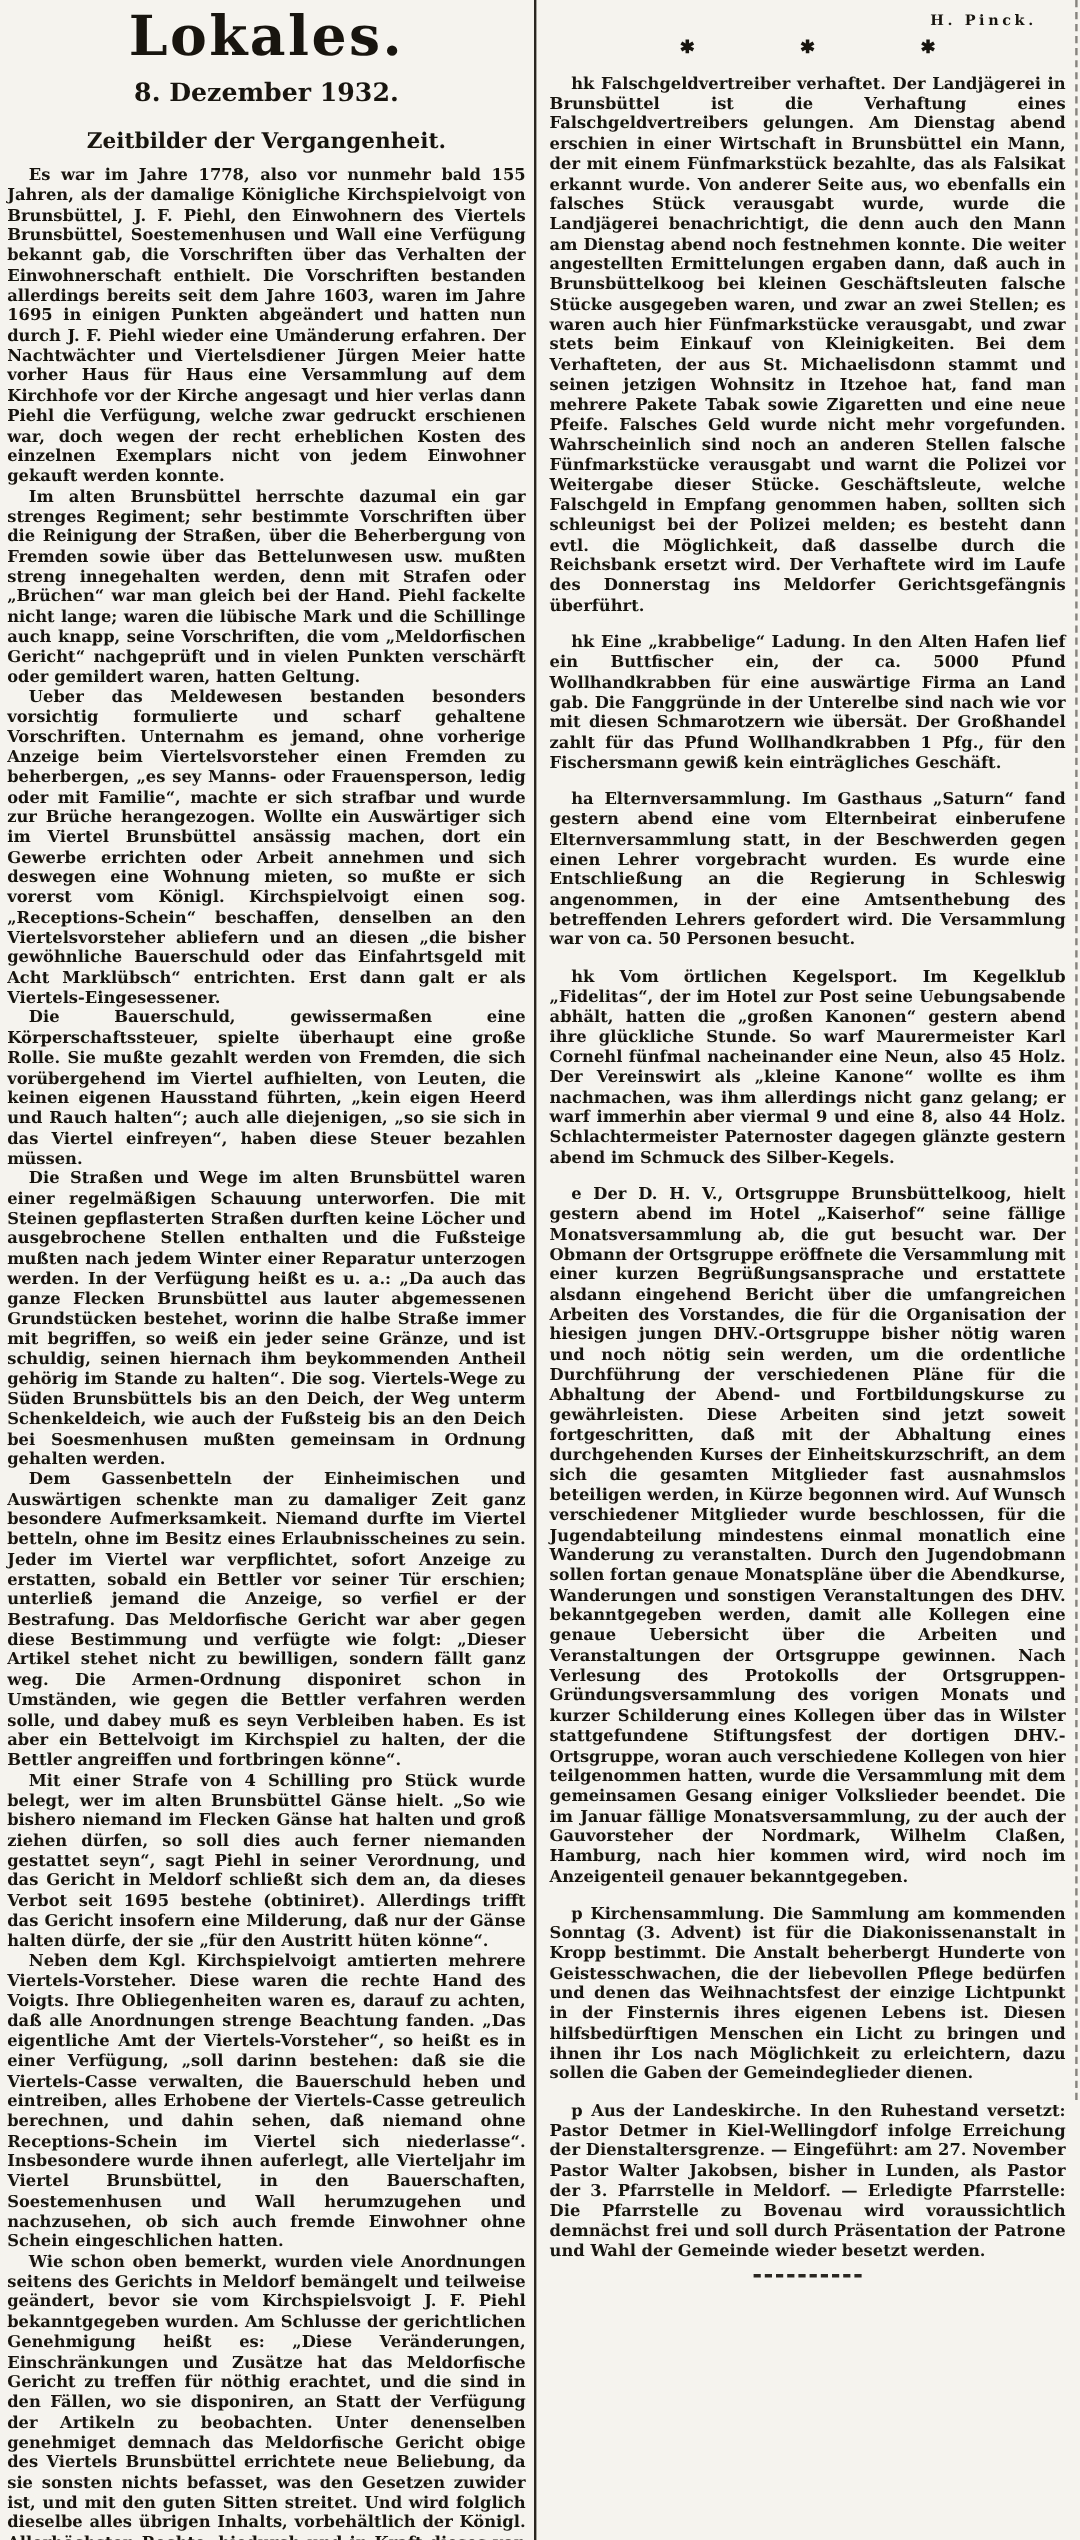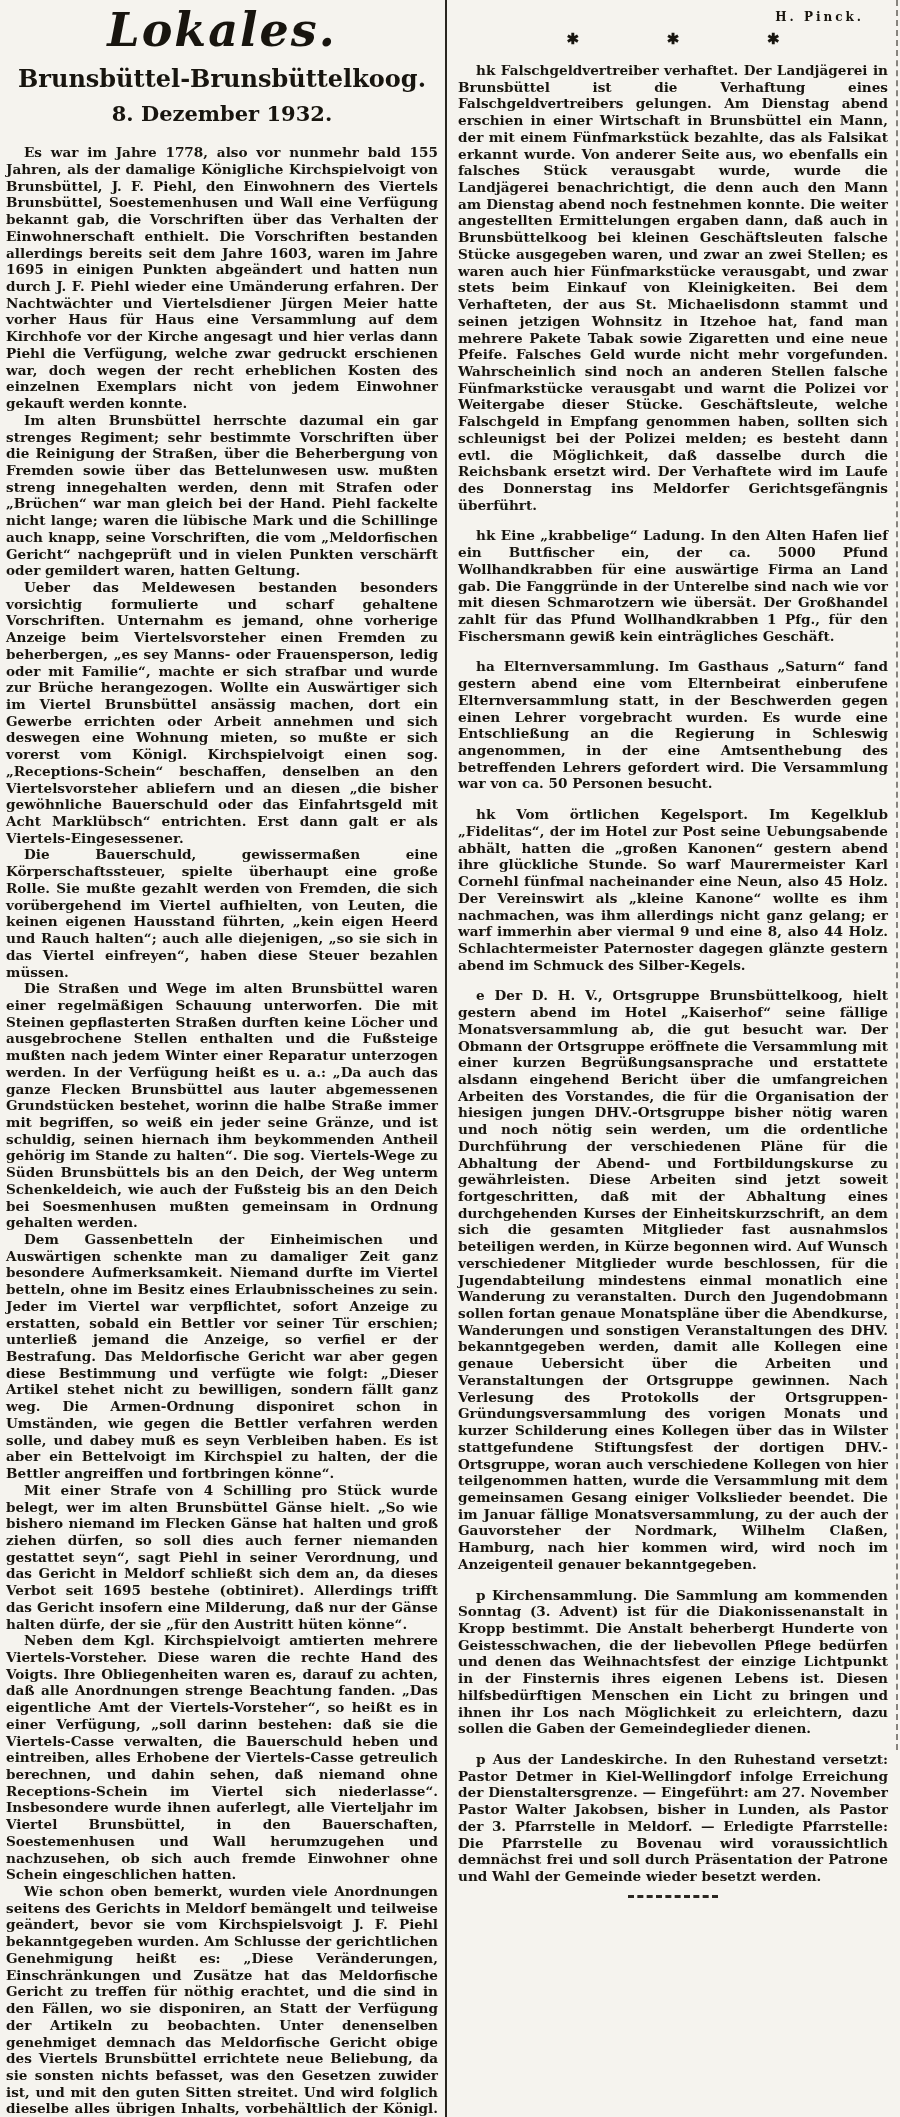--- a/index.html
+++ b/index.html
@@ -45,21 +45,20 @@
   .column.right { left: 458px; width: 430px; padding-top: 6px; }
 
   
   .masthead { text-align: center; }
   .section-title {
     font-size: 46px;
     font-weight: 900;
     letter-spacing: 2px;
     margin: 6px 0 10px 0;
     line-height: 1.05;
-    font-style: italic;
   }
   .subsection-title {
     font-size: 24px;
     font-weight: 900;
     margin: 2px 0 8px 0;
   }
   .masthead-date {
     font-size: 21px;
     font-weight: 700;
     margin: 0 0 18px 0;
@@ -118,22 +117,22 @@
 <body>
 
 <div class="sheet">
 
   <div class="col-rule"></div>
   <div class="edge-rule"></div>
 
   <div class="column left">
     <div class="masthead">
       <h1 class="section-title">Lokales.</h1>
-      <h2 class="subsection-title">Brunsbüttel-Brunsbüttelkoog.</h2>
       <div class="masthead-date">8. Dezember 1932.</div>
+      <div class="subheadline">Zeitbilder der Vergangenheit.</div>
     </div>
     <div>
         <p class="body-para">Es war im Jahre 1778, also vor nunmehr bald 155 Jahren, als der damalige Königliche Kirchspielvoigt von Brunsbüttel, J. F. Piehl, den Einwohnern des Viertels Brunsbüttel, Soestemenhusen und Wall eine Verfügung bekannt gab, die Vorschriften über das Verhalten der Einwohnerschaft enthielt. Die Vorschriften bestanden allerdings bereits seit dem Jahre 1603, waren im Jahre 1695 in einigen Punkten abgeändert und hatten nun durch J. F. Piehl wieder eine Umänderung erfahren. Der Nachtwächter und Viertelsdiener Jürgen Meier hatte vorher Haus für Haus eine Versammlung auf dem Kirchhofe vor der Kirche angesagt und hier verlas dann Piehl die Verfügung, welche zwar gedruckt erschienen war, doch wegen der recht erheblichen Kosten des einzelnen Exemplars nicht von jedem Einwohner gekauft werden konnte.</p>
         <p class="body-para">Im alten Brunsbüttel herrschte dazumal ein gar strenges Regiment; sehr bestimmte Vorschriften über die Reinigung der Straßen, über die Beherbergung von Fremden sowie über das Bettelunwesen usw. mußten streng innegehalten werden, denn mit Strafen oder „Brüchen“ war man gleich bei der Hand. Piehl fackelte nicht lange; waren die lübische Mark und die Schillinge auch knapp, seine Vorschriften, die vom „Meldorfischen Gericht“ nachgeprüft und in vielen Punkten verschärft oder gemildert waren, hatten Geltung.</p>
         <p class="body-para">Ueber das Meldewesen bestanden besonders vorsichtig formulierte und scharf gehaltene Vorschriften. Unternahm es jemand, ohne vorherige Anzeige beim Viertelsvorsteher einen Fremden zu beherbergen, „es sey Manns- oder Frauensperson, ledig oder mit Familie“, machte er sich strafbar und wurde zur Brüche herangezogen. Wollte ein Auswärtiger sich im Viertel Brunsbüttel ansässig machen, dort ein Gewerbe errichten oder Arbeit annehmen und sich deswegen eine Wohnung mieten, so mußte er sich vorerst vom Königl. Kirchspielvoigt einen sog. „Receptions-Schein“ beschaffen, denselben an den Viertelsvorsteher abliefern und an diesen „die bisher gewöhnliche Bauerschuld oder das Einfahrtsgeld mit Acht Marklübsch“ entrichten. Erst dann galt er als Viertels-Eingesessener.</p>
         <p class="body-para">Die Bauerschuld, gewissermaßen eine Körperschaftssteuer, spielte überhaupt eine große Rolle. Sie mußte gezahlt werden von Fremden, die sich vorübergehend im Viertel aufhielten, von Leuten, die keinen eigenen Hausstand führten, „kein eigen Heerd und Rauch halten“; auch alle diejenigen, „so sie sich in das Viertel einfreyen“, haben diese Steuer bezahlen müssen.</p>
         <p class="body-para">Die Straßen und Wege im alten Brunsbüttel waren einer regelmäßigen Schauung unterworfen. Die mit Steinen gepflasterten Straßen durften keine Löcher und ausgebrochene Stellen enthalten und die Fußsteige mußten nach jedem Winter einer Reparatur unterzogen werden. In der Verfügung heißt es u. a.: „Da auch das ganze Flecken Brunsbüttel aus lauter abgemessenen Grundstücken bestehet, worinn die halbe Straße immer mit begriffen, so weiß ein jeder seine Gränze, und ist schuldig, seinen hiernach ihm beykommenden Antheil gehörig im Stande zu halten“. Die sog. Viertels-Wege zu Süden Brunsbüttels bis an den Deich, der Weg unterm Schenkeldeich, wie auch der Fußsteig bis an den Deich bei Soesmenhusen mußten gemeinsam in Ordnung gehalten werden.</p>
         <p class="body-para">Dem Gassenbetteln der Einheimischen und Auswärtigen schenkte man zu damaliger Zeit ganz besondere Aufmerksamkeit. Niemand durfte im Viertel betteln, ohne im Besitz eines Erlaubnisscheines zu sein. Jeder im Viertel war verpflichtet, sofort Anzeige zu erstatten, sobald ein Bettler vor seiner Tür erschien; unterließ jemand die Anzeige, so verfiel er der Bestrafung. Das Meldorfische Gericht war aber gegen diese Bestimmung und verfügte wie folgt: „Dieser Artikel stehet nicht zu bewilligen, sondern fällt ganz weg. Die Armen-Ordnung disponiret schon in Umständen, wie gegen die Bettler verfahren werden solle, und dabey muß es seyn Verbleiben haben. Es ist aber ein Bettelvoigt im Kirchspiel zu halten, der die Bettler angreiffen und fortbringen könne“.</p>
         <p class="body-para">Mit einer Strafe von 4 Schilling pro Stück wurde belegt, wer im alten Brunsbüttel Gänse hielt. „So wie bishero niemand im Flecken Gänse hat halten und groß ziehen dürfen, so soll dies auch ferner niemanden gestattet seyn“, sagt Piehl in seiner Verordnung, und das Gericht in Meldorf schließt sich dem an, da dieses Verbot seit 1695 bestehe (obtiniret). Allerdings trifft das Gericht insofern eine Milderung, daß nur der Gänse halten dürfe, der sie „für den Austritt hüten könne“.</p>
         <p class="body-para">Neben dem Kgl. Kirchspielvoigt amtierten mehrere Viertels-Vorsteher. Diese waren die rechte Hand des Voigts. Ihre Obliegenheiten waren es, darauf zu achten, daß alle Anordnungen strenge Beachtung fanden. „Das eigentliche Amt der Viertels-Vorsteher“, so heißt es in einer Verfügung, „soll darinn bestehen: daß sie die Viertels-Casse verwalten, die Bauerschuld heben und eintreiben, alles Erhobene der Viertels-Casse getreulich berechnen, und dahin sehen, daß niemand ohne Receptions-Schein im Viertel sich niederlasse“. Insbesondere wurde ihnen auferlegt, alle Vierteljahr im Viertel Brunsbüttel, in den Bauerschaften, Soestemenhusen und Wall herumzugehen und nachzusehen, ob sich auch fremde Einwohner ohne Schein eingeschlichen hatten.</p>

